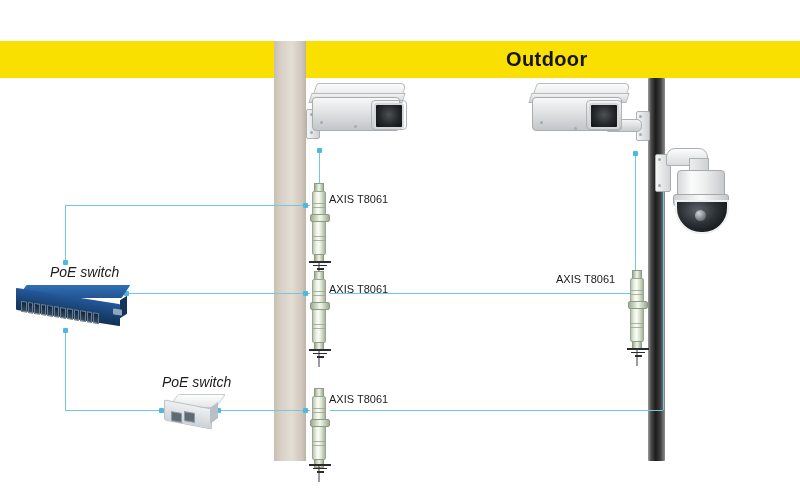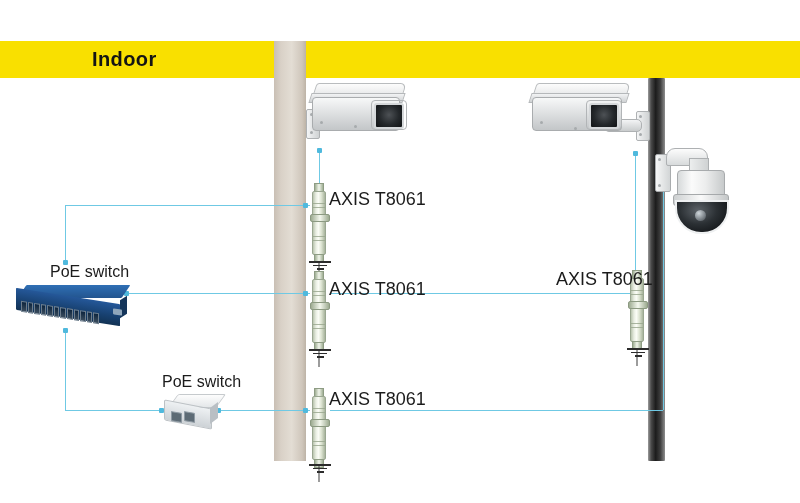--- a/index.html
+++ b/index.html
@@ -20,22 +20,22 @@
         background:linear-gradient(90deg,#9d9d9d 0%,#4b4b4b 18%,#1c1c1c 45%,#3d3d3d 72%,#8e8e8e 100%);
         border-radius:1px;}
 
   
   .wire{position:absolute;background:#6fc9e4;}
   .wire.h{height:1px;}
   .wire.v{width:1px;}
   .node{position:absolute;width:5px;height:5px;background:#4fb9dd;border-radius:1px;}
 
   
-  .dev-label{position:absolute;font-size:18px;color:#1b1b1b;white-space:nowrap;line-height:16px;}
-  .dev-label.big{font-size:16px;}
+  .dev-label{position:absolute;font-size:11px;color:#1b1b1b;white-space:nowrap;line-height:16px;}
+  .dev-label.big{font-size:14px;font-style:italic;}
 
   
   .t8061{position:absolute;width:18px;}
   .t8061 .body{position:relative;width:12px;margin:0 auto;height:62px;
       background:linear-gradient(90deg,#b9c4ae 0%,#e9eee2 25%,#fbfdf7 45%,#dde4d2 70%,#a7b39c 100%);
       border:1px solid #9aa791;border-radius:2px;}
   .t8061 .cap{position:absolute;left:50%;transform:translateX(-50%);width:8px;height:7px;
       background:linear-gradient(90deg,#9fae93,#f2f6ec,#9fae93);border:1px solid #8e9c84;}
   .t8061 .cap.top{top:-8px;}
   .t8061 .cap.bot{bottom:-8px;}
@@ -116,21 +116,21 @@
   .ptz .glint{position:absolute;left:40px;top:62px;width:11px;height:11px;border-radius:50%;
       background:radial-gradient(circle at 35% 30%,#cfd6db,#6b7278 70%,#3a4045);}
   .ptz .screw{position:absolute;width:3px;height:3px;border-radius:50%;background:#a7abad;}
 </style>
 </head>
 <body>
 
 <div id="stage">
 
   <div class="banner"></div>
-  <div class="banner-label" id="indoor-label">Indoor</div>
+  <div class="banner-label" id="outdoor-label">Outdoor</div>
 
   <div class="wall"></div>
   <div class="pole"></div>
 
   <div class="wire v" style="left:65px;top:205px;height:58px;"></div>
   <div class="wire h" style="left:65px;top:205px;width:245px;"></div>
   <div class="node" style="left:63px;top:260px;"></div>
   <div class="node" style="left:303px;top:203px;"></div>
 
   <div class="wire h" style="left:126px;top:293px;width:184px;"></div>

